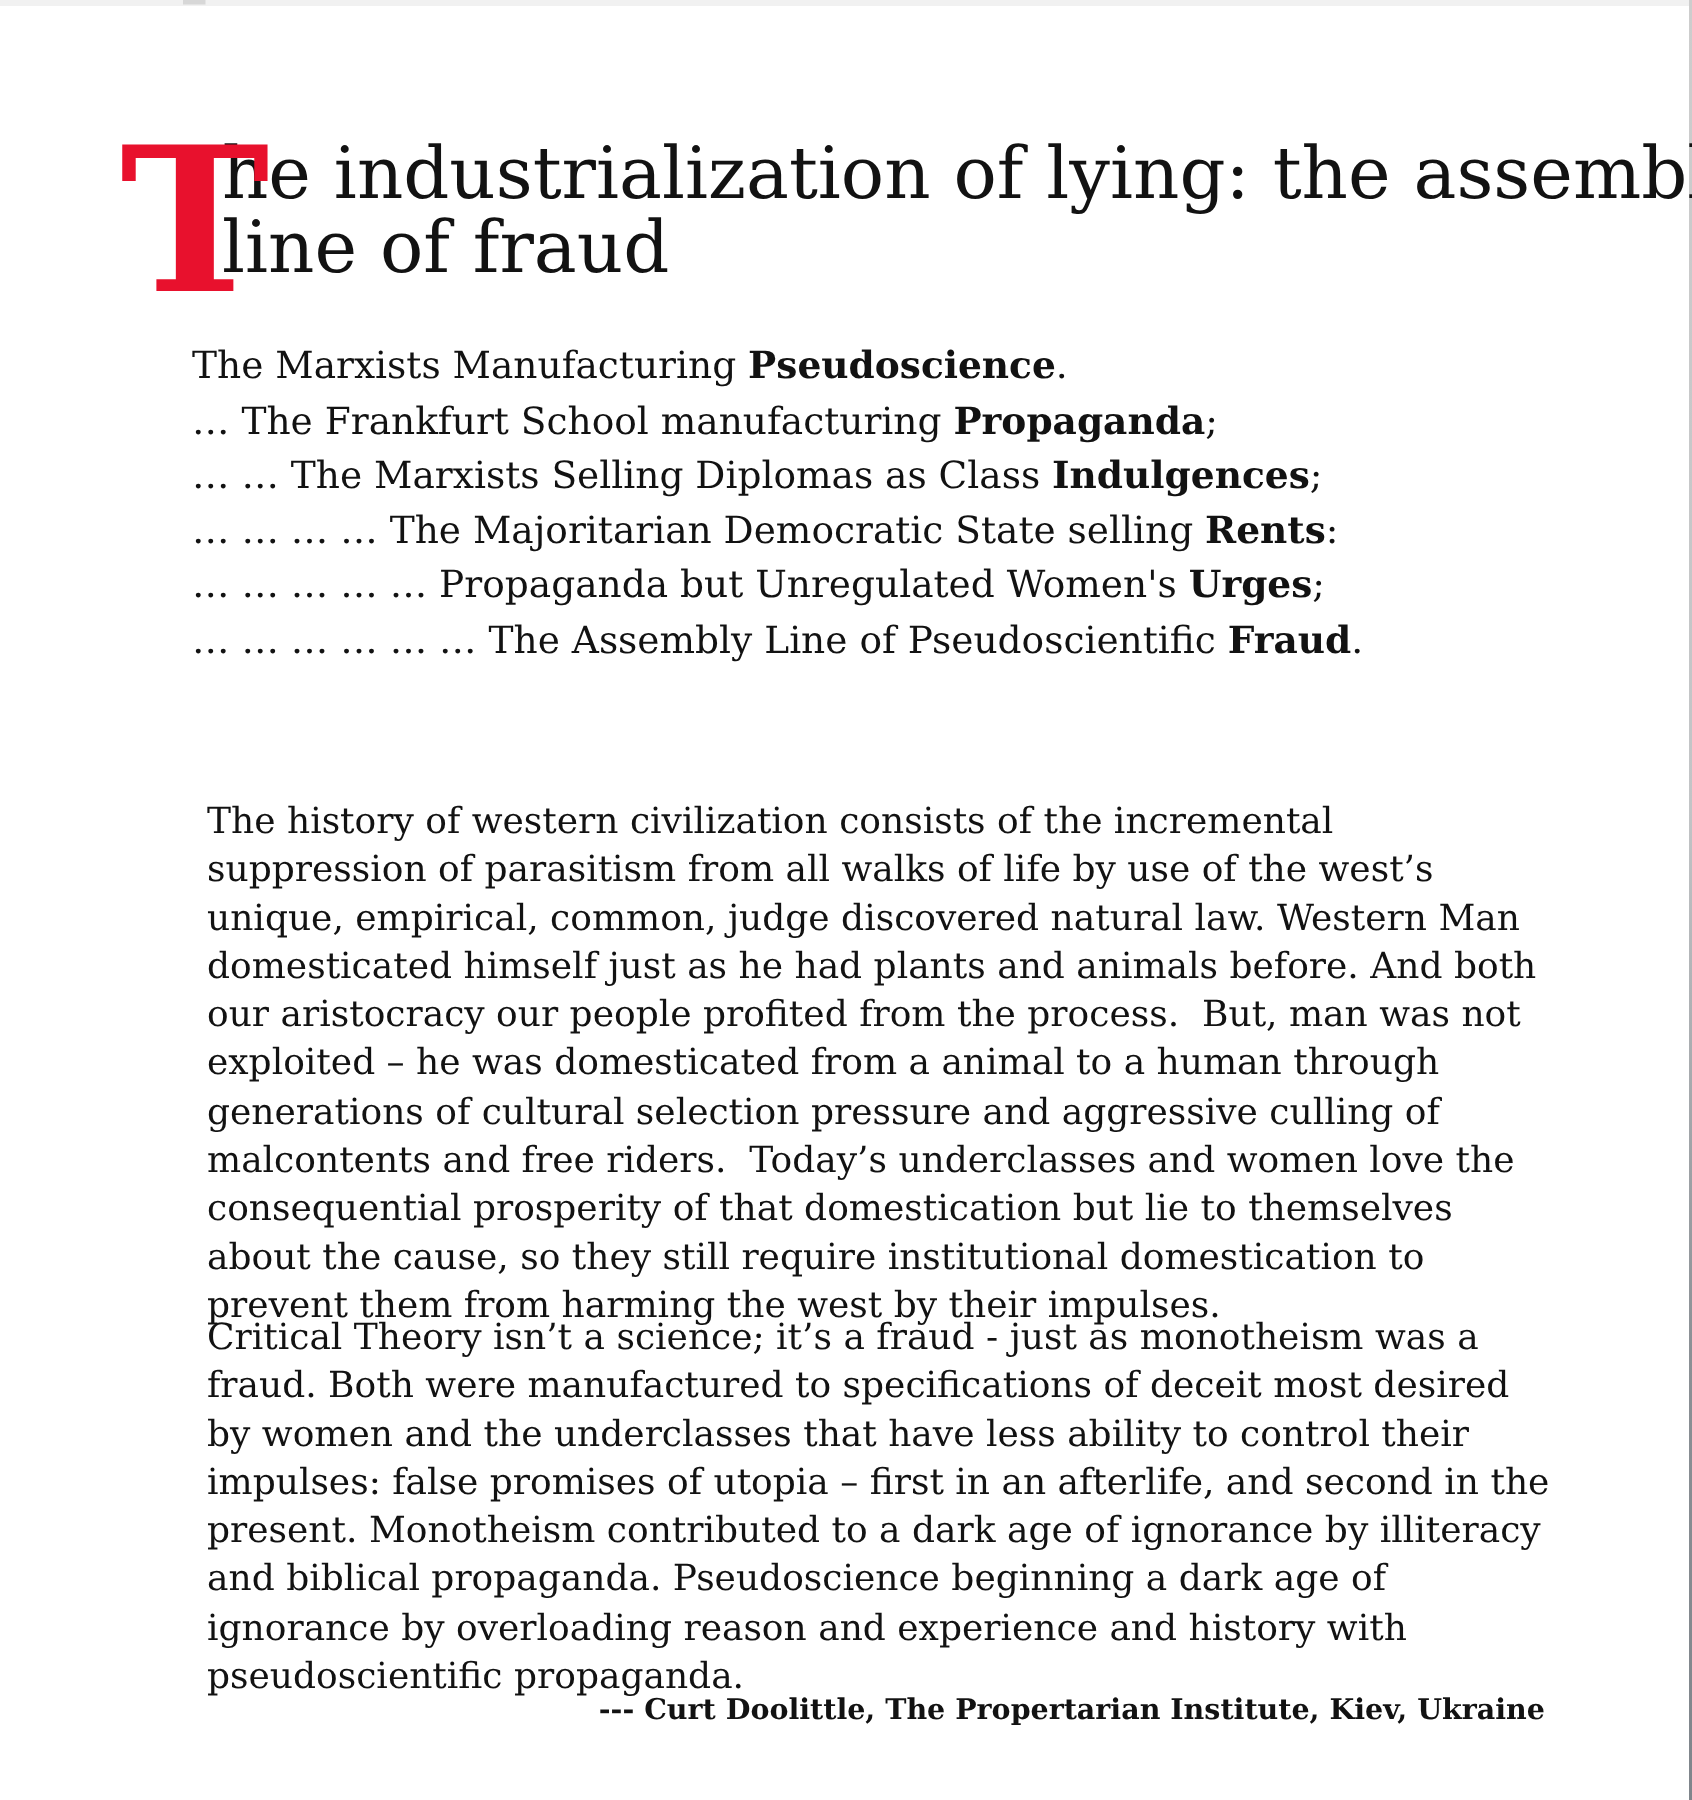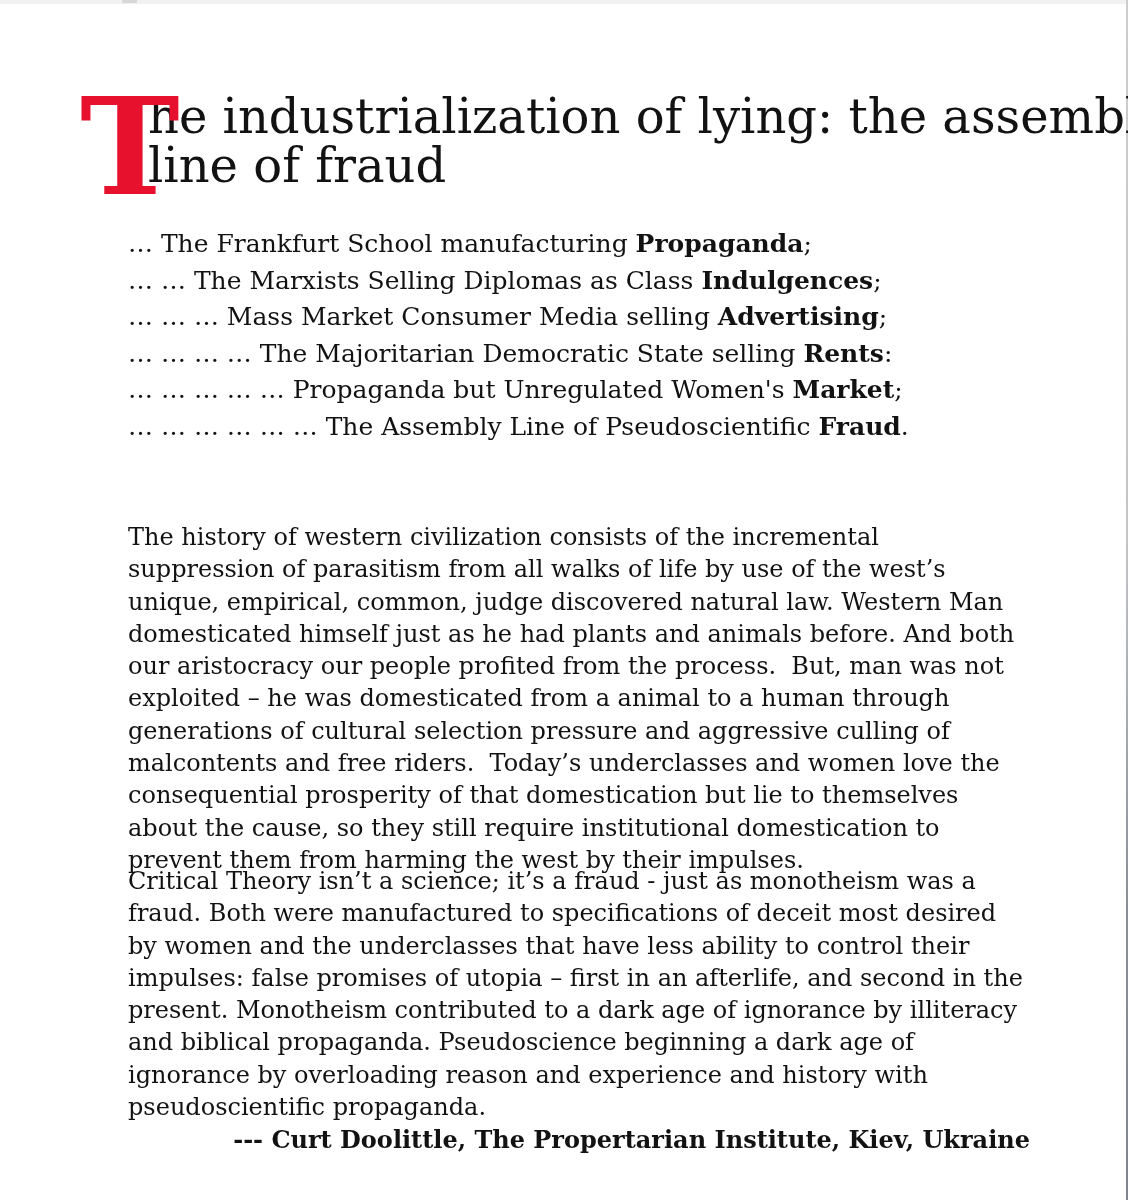--- a/index.html
+++ b/index.html
@@ -53,30 +53,30 @@
   .manifesto {
     position: absolute; left: 0; top: 226px; width: 100%;
   }
   .m-line {
     font-size: 25px; line-height: 36.5px;
     white-space: nowrap;
   }
   .m-line b { font-weight: bold; }
 
   .body-para {
-    position: absolute; left: 0; margin: 0; width: 900px;
+    position: absolute; left: 0; margin: 10px; width: 900px;
     font-size: 24px; line-height: 32.3px;
     text-align: left;
   }
   .para-1 { top: 521px; }
   .para-2 { top: 865px; }
 
   .attribution {
     position: absolute; left: 0; top: 1124px; width: 902px;
-    font-size: 24px; line-height: 32px;
+    font-size: 19px; line-height: 32px;
     font-weight: bold;
     text-align: right;
   }
 </style>
 </head>
 <body>
 
 <div class="page">
 
   <div class="top-strip"></div>
@@ -85,25 +85,25 @@
 
   <div class="content">
 
     <header class="title-block">
       <span class="dropcap">T</span>
       <div class="title-line">he industrialization of lying: the assembly</div>
       <div class="title-line">line of fraud</div>
     </header>
 
     <section class="manifesto">
+      <div class="m-line"><span>The Marxists Manufacturing </span><b>Pseudoscience</b><span>.</span></div>
       <div class="m-line"><span>… The Frankfurt School manufacturing </span><b>Propaganda</b><span>;</span></div>
       <div class="m-line"><span>… … The Marxists Selling Diplomas as Class </span><b>Indulgences</b><span>;</span></div>
-      <div class="m-line"><span>… … … Mass Market Consumer Media selling </span><b>Advertising</b><span>;</span></div>
       <div class="m-line"><span>… … … … The Majoritarian Democratic State selling </span><b>Rents</b><span>:</span></div>
-      <div class="m-line"><span>… … … … … Propaganda but Unregulated Women's </span><b>Market</b><span>;</span></div>
+      <div class="m-line"><span>… … … … … Propaganda but Unregulated Women's </span><b>Urges</b><span>;</span></div>
       <div class="m-line"><span>… … … … … … The Assembly Line of Pseudoscientific </span><b>Fraud</b><span>.</span></div>
     </section>
 
     <p class="body-para para-1">The history of western civilization consists of the incremental suppression of parasitism from all walks of life by use of the west’s unique, empirical, common, judge discovered natural law. Western Man domesticated himself just as he had plants and animals before. And both our aristocracy our people profited from the process.&nbsp; But, man was not exploited – he was domesticated from a animal to a human through generations of cultural selection pressure and aggressive culling of malcontents and free riders.&nbsp; Today’s underclasses and women love the consequential prosperity of that domestication but lie to themselves about the cause, so they still require institutional domestication to prevent them from harming the west by their impulses.</p>
 
     <p class="body-para para-2">Critical Theory isn’t a science; it’s a fraud - just as monotheism was a fraud. Both were manufactured to specifications of deceit most desired by women and the underclasses that have less ability to control their impulses: false promises of utopia – first in an afterlife, and second in the present. Monotheism contributed to a dark age of ignorance by illiteracy and biblical propaganda. Pseudoscience beginning a dark age of ignorance by overloading reason and experience and history with pseudoscientific propaganda.</p>
 
     <div class="attribution">--- Curt Doolittle, The Propertarian Institute, Kiev, Ukraine</div>
 
   </div>

